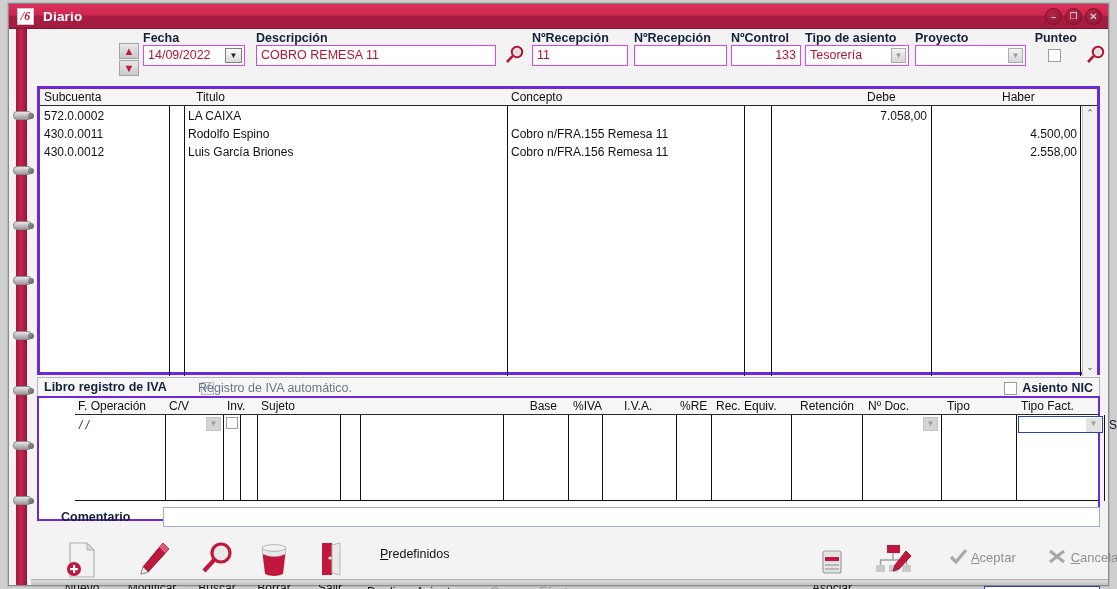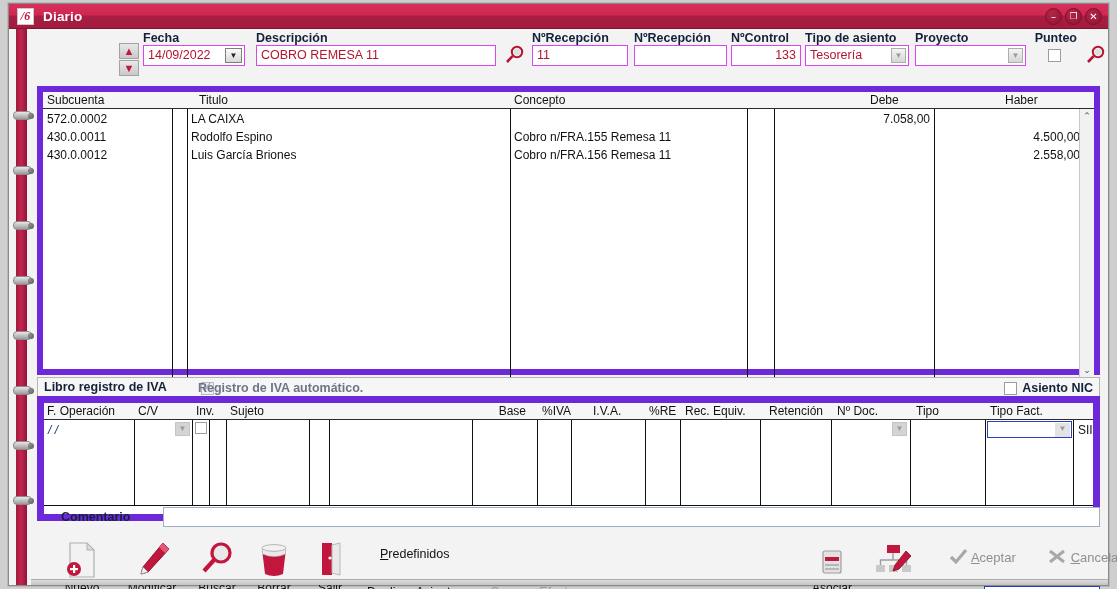--- a/index.html
+++ b/index.html
@@ -107,21 +107,21 @@
   }
   .chk.dis { background:#f1f1f1; border-color:#b9b9b9; }
   .chk.tick { position:relative; }
   .chk.tick::after{
     content:"✓"; position:absolute; left:0px; top:-4px;
     font-size:13px; color:#9aa4b5;
   }
   
   .grid {
     position:absolute; left:6px; right:8px; top:57px; height:289px;
-    background:#fff; border:6px solid #6d28d9;
+    background:#fff; border:3px solid #6d28d9;
   }
   .ghead {
     position:relative; height:17px; background:#f6f6f6;
     border-bottom:1px solid #2a2a2a; font-size:12px; color:#111;
   }
   .ghead span { position:absolute; top:1px; white-space:nowrap; }
   .gbody { position:relative; height:270px; }
   .vline { position:absolute; top:0; bottom:0; width:1px; background:#111; }
   .hline { position:absolute; left:0; right:0; height:1px; background:#111; }
   .cell {
@@ -142,29 +142,29 @@
   .ivahdr {
     position:absolute; left:6px; right:8px; top:348px; height:19px;
     background:#f6f6f6; border:1px solid #b5b5b5; border-bottom:none;
   }
   .ivatitle {
     position:absolute; left:6px; top:2px; font-size:12.5px;
     font-weight:bold; color:#14213a;
   }
   .ivaauto {
     position:absolute; left:160px; top:3px; font-size:12.5px;
-    font-weight:bold; color:#6d7687;
+    font-weight:normal; color:#6d7687;
   }
   .asientonic {
     position:absolute; right:6px; top:3px; font-size:12.5px;
     font-weight:bold; color:#14213a;
   }
   .ivagrid {
     position:absolute; left:6px; right:8px; top:367px; height:125px;
-    background:#fff; border:7px solid #6d28d9;
+    background:#fff; border:2px solid #6d28d9;padding-left:36px;
   }
   
   .comentario { position:absolute; left:6px; right:8px; top:478px; height:22px; }
   .comentario .lab {
     position:absolute; left:24px; top:3px; font-size:12.5px;
     font-weight:bold; color:#14213a;
   }
   .comentario .inp {
     position:absolute; left:126px; right:0; top:0; height:20px;
     background:#fff; border:1px solid #9fb0c4;

